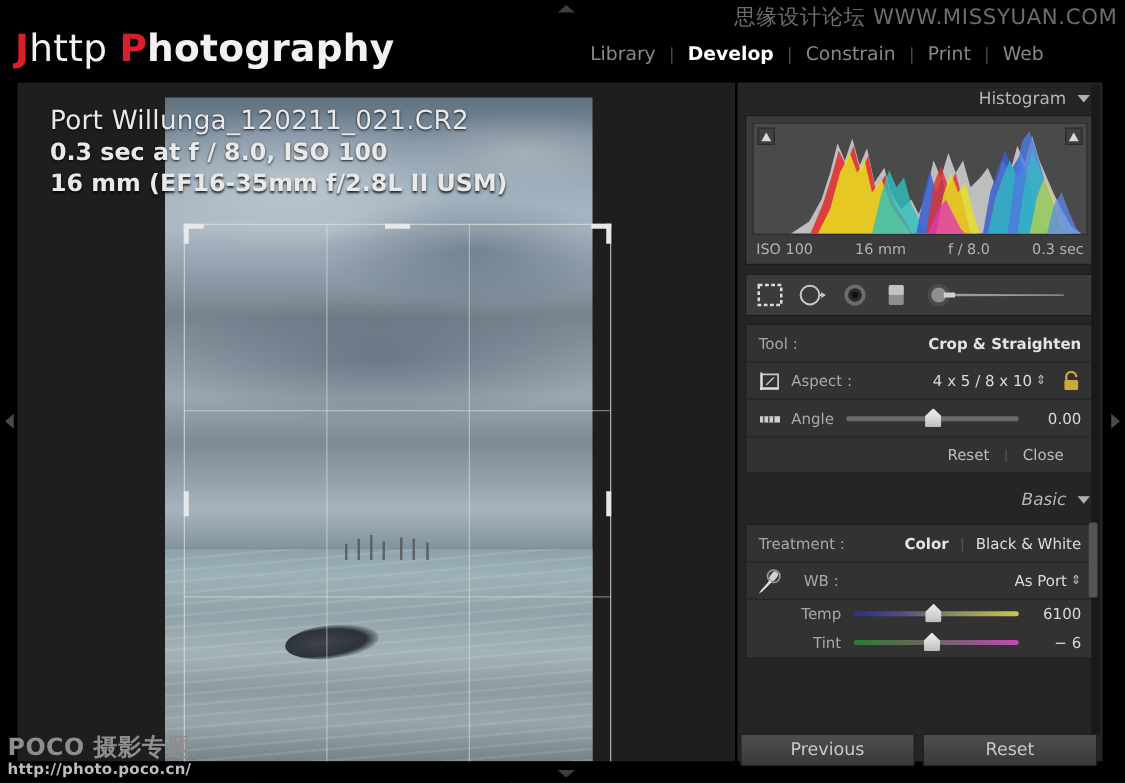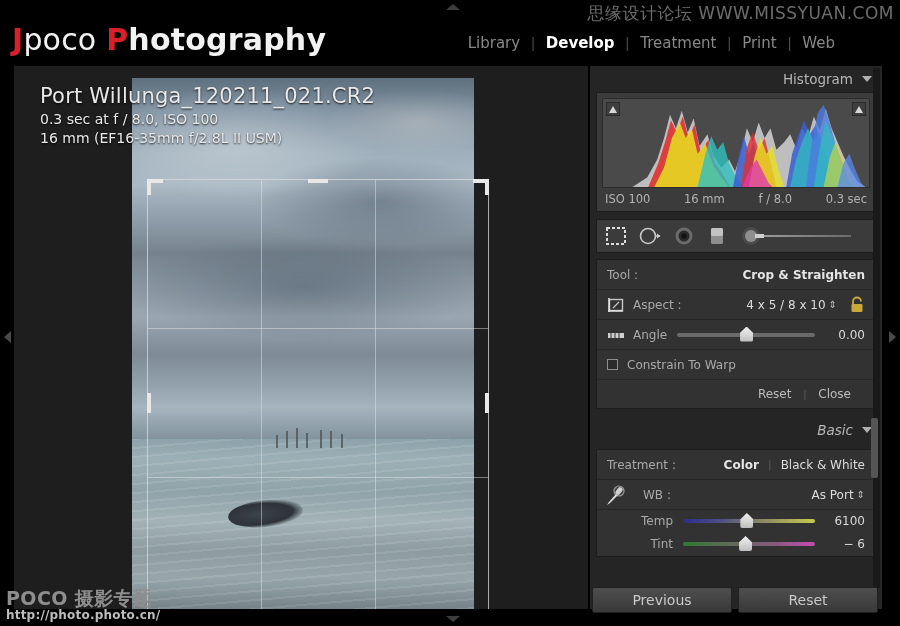--- a/index.html
+++ b/index.html
@@ -118,21 +118,21 @@
   .h-t  { left: 50%; margin-left: -10px; top: -1px; width: 20px; height: 4px; }
   .h-l  { top: 50%; margin-top: -10px; left: -1px; width: 4px; height: 20px; }
   .h-r  { top: 50%; margin-top: -10px; right: -1px; width: 4px; height: 20px; }
 
   .imginfo {
     position: absolute; left: 26px; top: 18px; color: #e9e9e9;
     text-shadow: 0 1px 2px rgba(0,0,0,.85); pointer-events: none;
     font-family: "DejaVu Sans", sans-serif;
   }
   .imginfo .fn { font-size: 21px; letter-spacing: .2px; }
-  .imginfo .l2, .imginfo .l3 { font-size: 14px; margin-top: 3px; }
+  .imginfo .l2, .imginfo .l3 { font-size: 19px; margin-top: 3px; font-weight: bold; }
 
   
   .rightpanel {
     position: absolute; left: 590px; top: 66px; width: 292px; height: 543px;
     background: #252525;
   }
   .panel-header {
     height: 26px; display: flex; align-items: center; justify-content: flex-end;
     padding-right: 10px; color: #b6b6b6; font-size: 13.5px; gap: 9px;
     font-family: "DejaVu Sans", sans-serif;
@@ -240,28 +240,28 @@
                 border-right: 7px solid transparent; border-bottom: 6px solid #3d3d3d; }
   .edge-bot   { left: 446px; bottom: 4px; border-left: 7px solid transparent;
                 border-right: 7px solid transparent; border-top: 6px solid #3d3d3d; }
 </style>
 </head>
 <body>
 
 <div class="app">
 
   <div class="topbar">
-    <div class="logo"><span class="red">J</span><span>poco </span><span class="red">P</span><span class="bold">hotography</span></div>
+    <div class="logo"><span class="red">J</span><span>http </span><span class="red">P</span><span class="bold">hotography</span></div>
 
     <div class="modules">
       <span class="module">Library</span>
       <span class="msep">|</span>
       <span class="module active">Develop</span>
       <span class="msep">|</span>
-      <span class="module">Treatment</span>
+      <span class="module">Constrain</span>
       <span class="msep">|</span>
       <span class="module">Print</span>
       <span class="msep">|</span>
       <span class="module">Web</span>
     </div>
   </div>
 
   <div class="wm-top">思缘设计论坛  WWW.MISSYUAN.COM</div>
 
   <div class="content">
@@ -393,24 +393,20 @@
         <svg width="18" height="16" viewBox="0 0 18 16" style="margin-right:8px">
           <rect x="1" y="6" width="16" height="5" fill="#cfcfcf"></rect>
           <path d="M4 6 v5 M8 6 v5 M12 6 v5" stroke="#4a4a4a" stroke-width="1.2"></path>
         </svg>
         <span class="lbl">Angle</span>
         <span class="slider gray">
           <span class="knob" style="left:50%"></span>
         </span>
         <span class="numval">0.00</span>
       </div>
-      <div class="row">
-        <span class="checkbox"></span>
-        <span class="lbl">Constrain To Warp</span>
-      </div>
       <div class="btnrow">
         <span class="linkbtn">Reset</span>
         <span class="vsep">|</span>
         <span class="linkbtn">Close</span>
       </div>
     </div>
 
     <div class="panel-header basic">
       <span>Basic</span>
       <span class="tri-down"></span>
@@ -459,16 +455,16 @@
     <div class="bigbtn">Reset</div>
   </div>
 
   <div class="edge edge-left"></div>
   <div class="edge edge-right"></div>
   <div class="edge edge-top"></div>
   <div class="edge edge-bot"></div>
 
   <div class="wm-bot">
     <div class="l1">POCO 摄影专题</div>
-    <div class="l2">http://photo.photo.cn/</div>
+    <div class="l2">http://photo.poco.cn/</div>
   </div>
 
 </div>
 
 </body></html>

